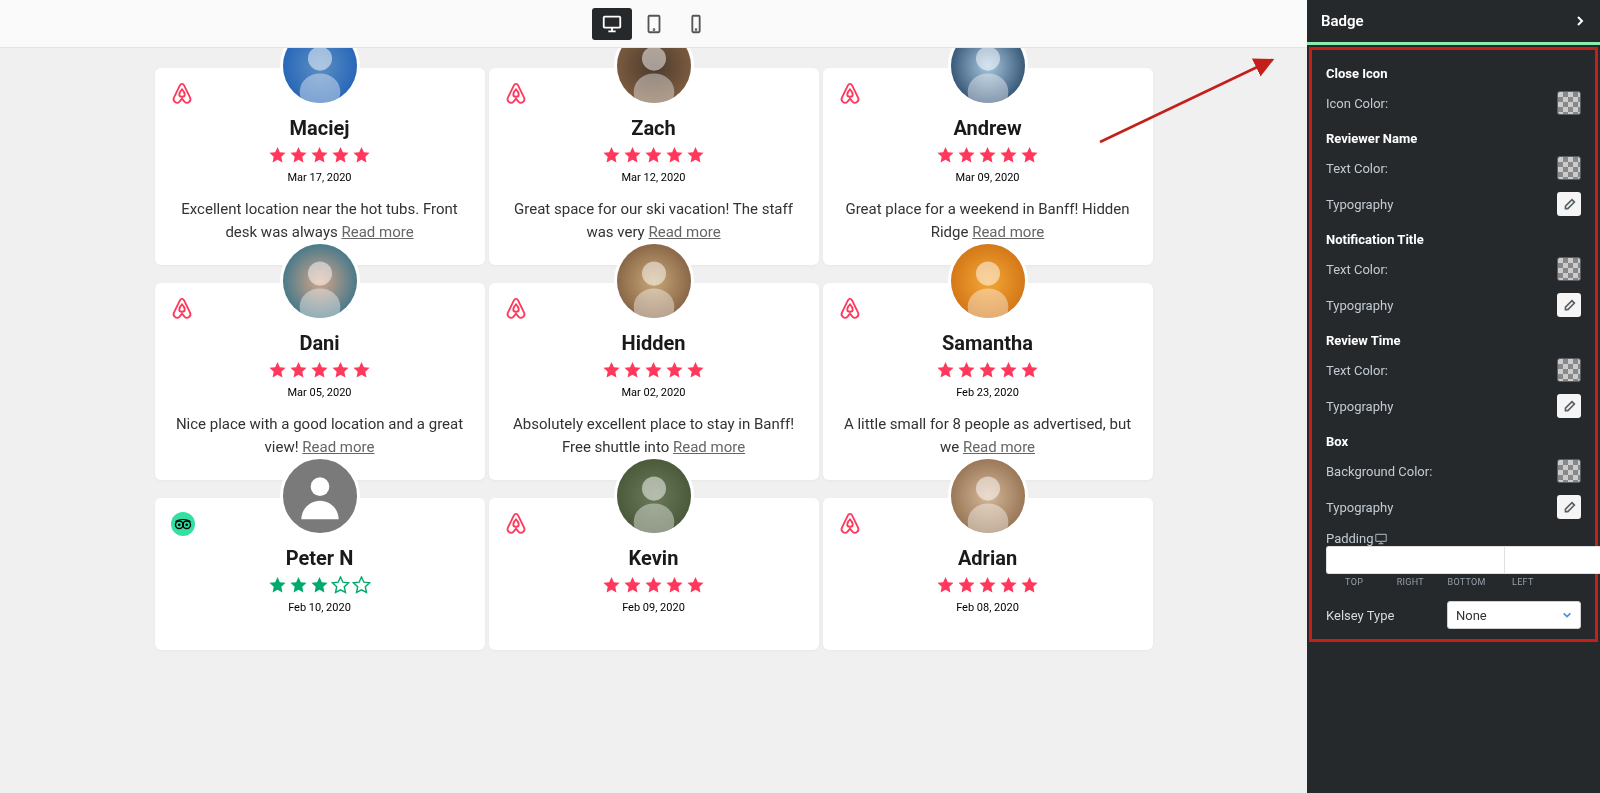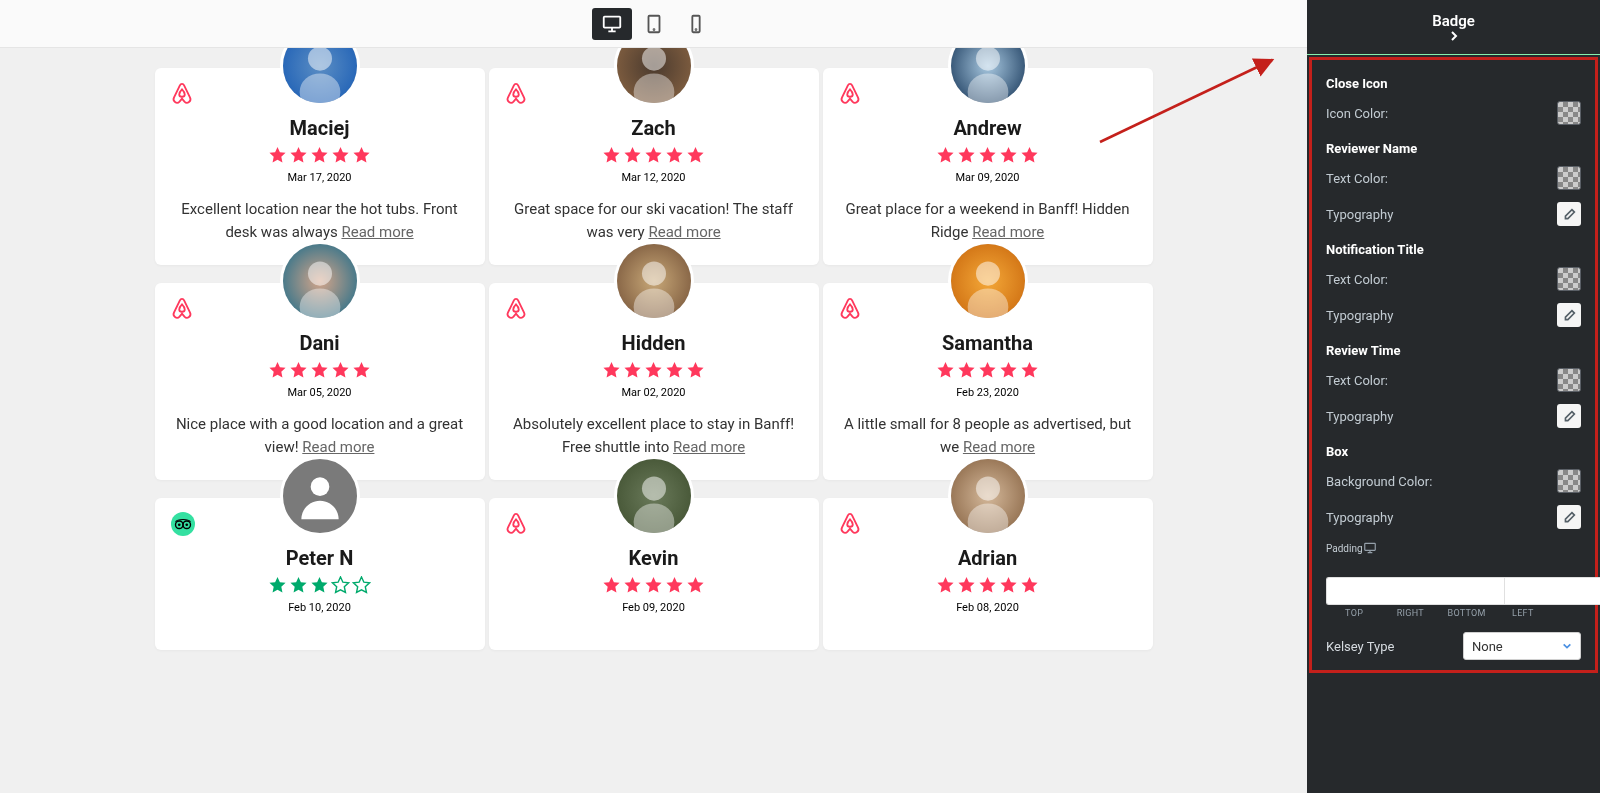--- a/index.html
+++ b/index.html
@@ -32,44 +32,44 @@
 .star.filled { fill: #ff385c; }
 .star.filled-green { fill: #00aa6c; }
 .star.empty { fill: none; stroke: #00aa6c; stroke-width: 1.5; }
 .review-date { font-size: 11px; color: #000000; margin-bottom: 14px; }
 .review-text { font-size: 15px; color: #333; line-height: 1.5; }
 .read-more { color: #666; text-decoration: underline; cursor: pointer; }
 
 
 .sidebar { position: absolute; top: 0; right: 0; width: 293px; height: 793px; background: #26292c; color: #d5dadf; font-size: 13px; }
 .panel-header { display: flex; align-items: center; justify-content: space-between; padding: 12px 14px; font-size: 15px; font-weight: 600; color: #fff; cursor: pointer; }
-.panel-header.collapsed { border-bottom: 1px solid #86efac; flex-direction: column; }
+.panel-header.collapsed { border-bottom: 3px solid #86efac; }
 .panel-chevron { width: 12px; height: 12px; }
 
 .highlight-box { border: 3px solid #c4201b; margin: 2px; }
 .arrow-annotation { position: absolute; top: 50px; left: 1095px; pointer-events: none; }
 
 .section { padding: 0 14px; }
 .section-title { font-weight: 700; color: #fff; font-size: 13px; margin: 16px 0 10px; }
 .prop-row { display: flex; align-items: center; justify-content: space-between; margin-bottom: 12px; font-size: 13px; color: #c2cbd2; }
 .color-swatch { width: 24px; height: 24px; border: 1px solid #5a5f66; border-radius: 3px; background-image: linear-gradient(45deg, #888 25%, transparent 25%, transparent 75%, #888 75%), linear-gradient(45deg, #888 25%, transparent 25%, transparent 75%, #888 75%); background-size: 10px 10px; background-position: 0 0, 5px 5px; background-color: #ccc; cursor: pointer; }
 .typo-btn { width: 24px; height: 24px; background: #f5f5f5; border-radius: 3px; display: flex; align-items: center; justify-content: center; cursor: pointer; }
 .typo-btn svg { width: 13px; height: 13px; stroke: #556068; fill: none; stroke-width: 2; }
 
 .padding-control { margin: 8px 0 4px; }
-.padding-label { display: flex; align-items: center; gap: 0; font-size: 10px; color: #c2cbd2; margin-bottom: 22px; }
+.padding-label { display: flex; align-items: center; gap: 0; font-size: 13px; color: #c2cbd2; margin-bottom: 0; }
 .padding-inputs { display: flex; }
 .pad-in { flex: 1; height: 28px; background: #fff; border: 1px solid #e0e0e0; border-right: none; }
 .pad-in:first-child { border-radius: 3px 0 0 3px; }
 .pad-labels { display: flex; margin-top: 3px; }
 .pad-labels span { flex: 1; text-align: center; font-size: 9px; color: #95a0aa; letter-spacing: 0.3px; }
 .pad-labels .spacer { width: 30px; flex: none; }
 
 .border-row { display: flex; align-items: center; justify-content: space-between; padding: 10px 0; }
-.border-select { width: 118px; height: 28px; background: #fff; border: 1px solid #d0d0d0; border-radius: 3px; display: flex; align-items: center; justify-content: space-between; padding: 0 8px; font-size: 13px; color: #333; cursor: pointer; }
+.border-select { width: 134px; height: 28px; background: #fff; border: 1px solid #d0d0d0; border-radius: 3px; display: flex; align-items: center; justify-content: space-between; padding: 0 8px; font-size: 13px; color: #333; cursor: pointer; }
 .border-select svg { width: 10px; height: 10px; stroke: #4a90e2; }
 </style>
 </head>
 <body>
 
 <div class="top-toolbar">
   <div class="device-btn active">
     <svg viewBox="0 0 24 24" fill="currentColor">
         <rect x="3" y="4" width="18" height="12" rx="1" fill="none" stroke="currentColor" stroke-width="2"></rect>
         <path d="M8 20h8M12 16v4" stroke="currentColor" stroke-width="2"></path>

